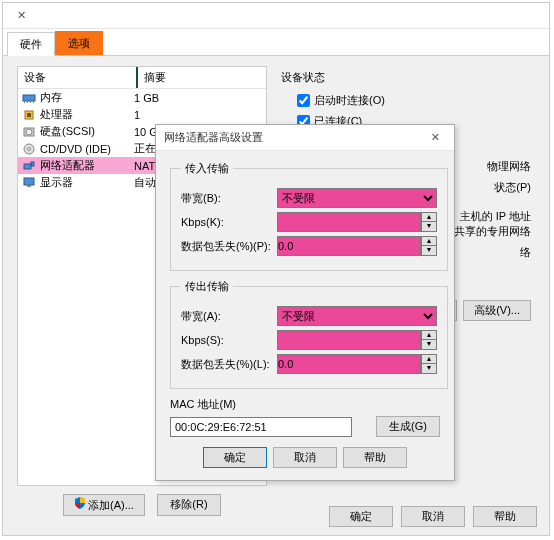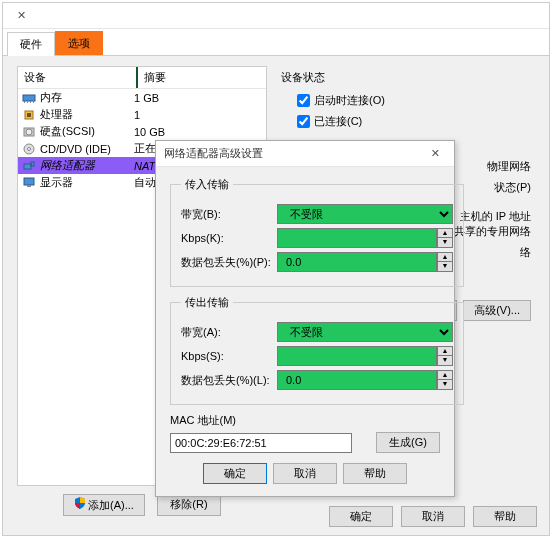--- a/index.html
+++ b/index.html
@@ -12,40 +12,40 @@
 .tab { padding: 4px 12px; border: 1px solid transparent; border-bottom: none; background: #f97316; margin-top: 2px; }
 .tab.active { background: #fff; border-color: #ccc; position: relative; top: 1px; }
 .body { padding: 10px 14px; background: #f0f0f0; }
 .cols { display: flex; gap: 14px; }
 .left { width: 250px; }
 .table { background: #fff; border: 1px solid #ccc; height: 420px; }
 .th { display: flex; border-bottom: 1px solid #e5e5e5; font-weight: normal; }
 .th div { padding: 3px 6px; }
 .th div:first-child { width: 120px; border-right: 2px solid #14532d; }
 .row { display: flex; align-items: center; padding: 1px 4px; }
-.row.sel { background: #8b5cf6; font-style: italic; }
+.row.sel { background: #f9a8d4; }
 .row .ic { width: 14px; height: 14px; margin-right: 4px; display: inline-block; }
 .row .c1 { width: 112px; display: flex; align-items: center; }
 .row .c2 { flex: 1; }
 .right { flex: 1; padding-right: 4px; }
 .grp-title { color: #000; margin: 4px 0 6px; }
 .chk { display: flex; align-items: center; margin: 2px 0 2px 12px; }
 .chk input { margin-right: 4px; }
 .btnrow { display: flex; gap: 6px; justify-content: flex-end; margin-top: 6px; }
 .btn { padding: 2px 10px; min-width: 64px; background: #e1e1e1; border: 1px solid #adadad; text-align: center; cursor: pointer; }
 .footer { position: absolute; bottom: 8px; right: 12px; display: flex; gap: 8px; }
 .addrow { display: flex; gap: 12px; justify-content: center; margin-top: 8px; }
 .shield { width: 12px; height: 12px; display: inline-block; margin-right: 2px; }
-.dialog { position: absolute; left: 155px; top: 140px; width: 300px; background: #f0f0f0; border: 1px solid #aaa; box-shadow: 2px 2px 6px rgba(0,0,0,0.2); z-index: 10; }
+.dialog { position: absolute; left: 155px; top: 124px; width: 300px; background: #f0f0f0; border: 1px solid #aaa; box-shadow: 2px 2px 6px rgba(0,0,0,0.2); z-index: 10; }
 .dlgbody { padding: 10px 14px 12px; }
 fieldset { border: 1px solid #ccc; margin: 0 0 8px; padding: 8px 10px 10px; }
 legend { padding: 0 4px; }
 .frow { display: flex; align-items: center; margin: 4px 0; }
 .frow label { width: 96px; }
-.frow select, .frow input[type=text] { flex: 1; height: 20px; border: 1px solid #7a7a7a; background: #22c55e; padding: 0 8px; }
+.frow select, .frow input[type=text] { flex: 1; height: 20px; border: 1px solid #7a7a7a; background: #ec4899; padding: 0 0; }
 .spin { display: flex; flex: 1; }
 .spin input { flex: 1; height: 20px; border: 1px solid #7a7a7a; border-right: none; padding: 0 4px; }
 .spinbtns { display: flex; flex-direction: column; border: 1px solid #7a7a7a; }
 .spinbtns div { width: 14px; height: 9px; background: #e1e1e1; font-size: 7px; line-height: 8px; text-align: center; cursor: pointer; }
 .spinbtns div:first-child { border-bottom: 1px solid #7a7a7a; }
 .macrow { display: flex; gap: 24px; align-items: center; margin-top: 4px; }
 .macrow input { flex: 1; height: 20px; border: 1px solid #7a7a7a; padding: 0 4px; }
 .dlgbtns { display: flex; gap: 6px; justify-content: center; margin-top: 10px; }
 .dlgbtns .btn.primary { border-color: #0078d7; }
 svg { display: block; }

